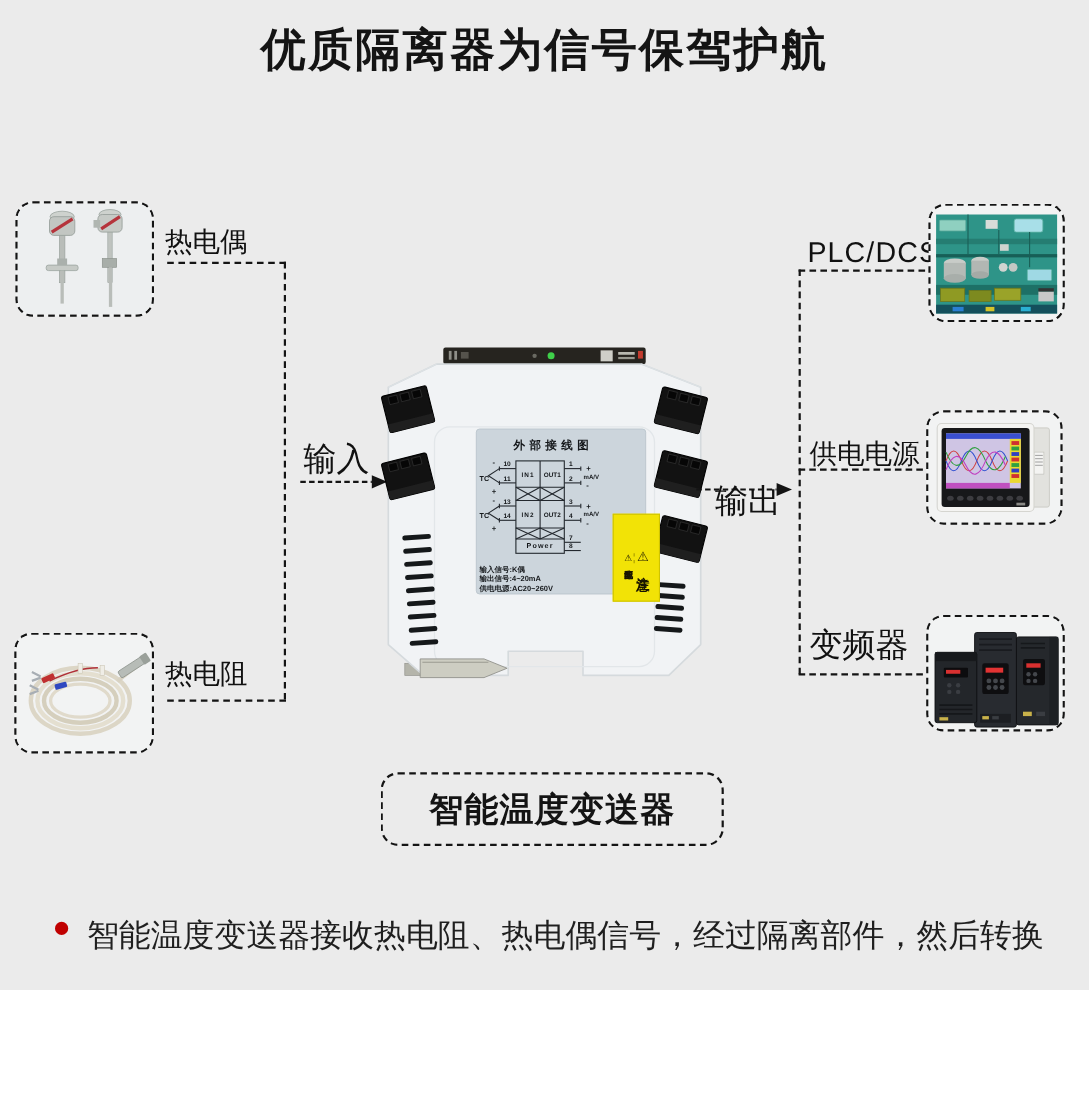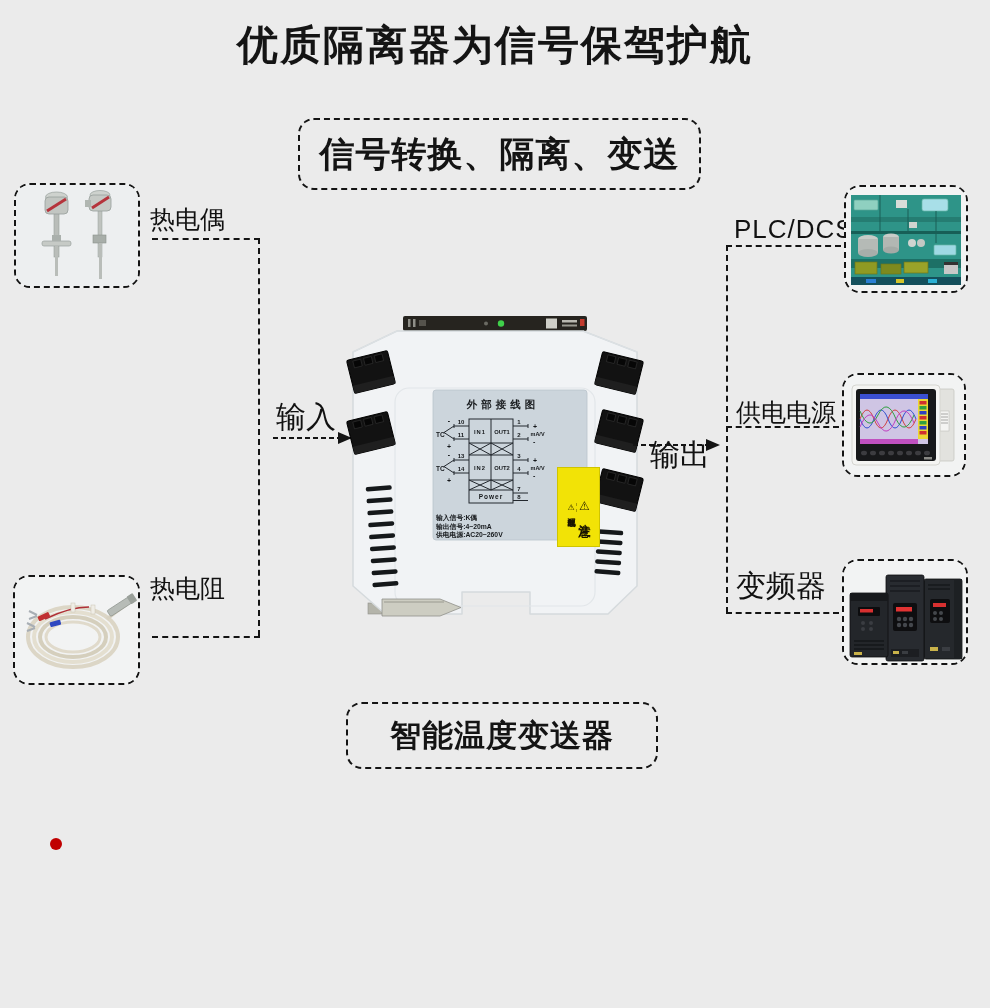--- a/index.html
+++ b/index.html
@@ -1,16 +1,16 @@
 <!DOCTYPE html>
 <html><head>
 <meta charset="utf-8">
 <style>
   html,body{margin:0;padding:0;}
-  .page{position:relative;width:990px;height:1008px;background:#ebebeb;overflow:hidden;
+  .page{position:relative;width:990px;height:900px;background:#ebebeb;overflow:hidden;
         font-family:"Liberation Sans","DejaVu Sans",sans-serif;color:#141414;}
   .abs{position:absolute;}
   .title{left:0;top:18px;width:990px;text-align:center;font-size:41px;font-weight:bold;
          letter-spacing:2px;color:#141414;}
   .dashed-box{border:2px dashed #141414;border-radius:16px;background:#f1f2f2;}
   .banner{background:transparent;display:flex;align-items:center;justify-content:center;
           font-weight:bold;color:#141414;}
   .banner.top{left:298px;top:118px;width:399px;height:68px;font-size:35px;letter-spacing:1px;}
   .banner.bottom{left:346px;top:702px;width:308px;height:63px;font-size:31px;letter-spacing:1px;}
   .photo-box{overflow:hidden;}
@@ -29,23 +29,20 @@
   .bullet{left:50px;top:838px;width:12px;height:12px;border-radius:50%;background:#c00000;}
   svg text{font-family:"Liberation Sans","DejaVu Sans",sans-serif;}
 </style>
 </head>
 <body>
 
 <div class="page">
 
   <div class="abs title">优质隔离器为信号保驾护航</div>
 
-  <div class="abs dashed-box banner top">
-    <span>信号转换、隔离、变送</span>
-  </div>
 
   <div class="abs dashed-box photo-box" style="left:14px;top:183px;width:122px;height:101px;">
     <svg width="122" height="101" viewBox="0 0 122 101">
       <rect x="0" y="0" width="122" height="101" fill="#edeff0"></rect>
 
       <rect x="38" y="22" width="5" height="50" fill="#b9bdb9" stroke="#98a09c" stroke-width="0.6"></rect>
       <ellipse cx="40.5" cy="12" rx="11" ry="5" fill="#ced2ce" stroke="#9aa29e" stroke-width="0.7"></ellipse>
       <rect x="29" y="12" width="23" height="17" rx="4" fill="#c2c6c2" stroke="#98a09c" stroke-width="0.8"></rect>
       <line x1="31" y1="26" x2="50" y2="14" stroke="#b5343c" stroke-width="3"></line>
       <rect x="26" y="56" width="29" height="5" rx="2" fill="#c6cac6" stroke="#9aa29e" stroke-width="0.7"></rect>
@@ -81,21 +78,21 @@
         </g>
       <g transform="rotate(-15 40 47)">
           <rect x="35" y="44" width="11" height="5" rx="1" fill="#2f48c0"></rect>
         </g>
       <path d="M 14 34 L 22 38 M 14 42 L 22 39" stroke="#a8aeb4" stroke-width="2" fill="none"></path>
       <path d="M 12 46 L 20 50 M 12 54 L 20 51" stroke="#a8aeb4" stroke-width="2" fill="none"></path>
       <rect x="56" y="26" width="4" height="9" fill="#efede6" stroke="#c9c4b2" stroke-width="0.5"></rect>
       <rect x="76" y="28" width="4" height="9" fill="#efede6" stroke="#c9c4b2" stroke-width="0.5"></rect>
     </svg>
   </div>
-  <div class="abs lbl" style="left:150px;top:572px;font-size:25px;text-align:center;">热电阻</div>
+  <div class="abs lbl" style="left:150px;top:596px;font-size:25px;text-align:center;">热电阻</div>
 
   <div class="abs hline" style="left:152px;top:238px;width:108px;"></div>
   <div class="abs vline" style="left:258px;top:238px;height:398px;"></div>
   <div class="abs hline" style="left:152px;top:636px;width:108px;"></div>
 
   <div class="abs lbl" style="left:276px;top:397px;font-size:30px;">输入</div>
   <svg class="abs" style="left:270px;top:429px;" width="86" height="18">
     <line x1="3" y1="9" x2="68" y2="9" stroke="#141414" stroke-width="2" stroke-dasharray="5 3"></line>
     <polygon points="68,3 82,9 68,15" fill="#141414"></polygon>
   </svg>
@@ -406,15 +403,16 @@
       <rect x="10" y="91" width="8" height="3" fill="#c9b24a"></rect>
     </svg>
   </div>
 
   <div class="abs dashed-box banner bottom">
     <span>智能温度变送器</span>
   </div>
 
   <div class="abs bullet"></div>
   <div class="abs desc">
+    <div class="line1">智能温度变送器接收热电阻、热电偶信号，经过隔离部件，然后转换</div>
   </div>
 
 </div>
 
 </body></html>

